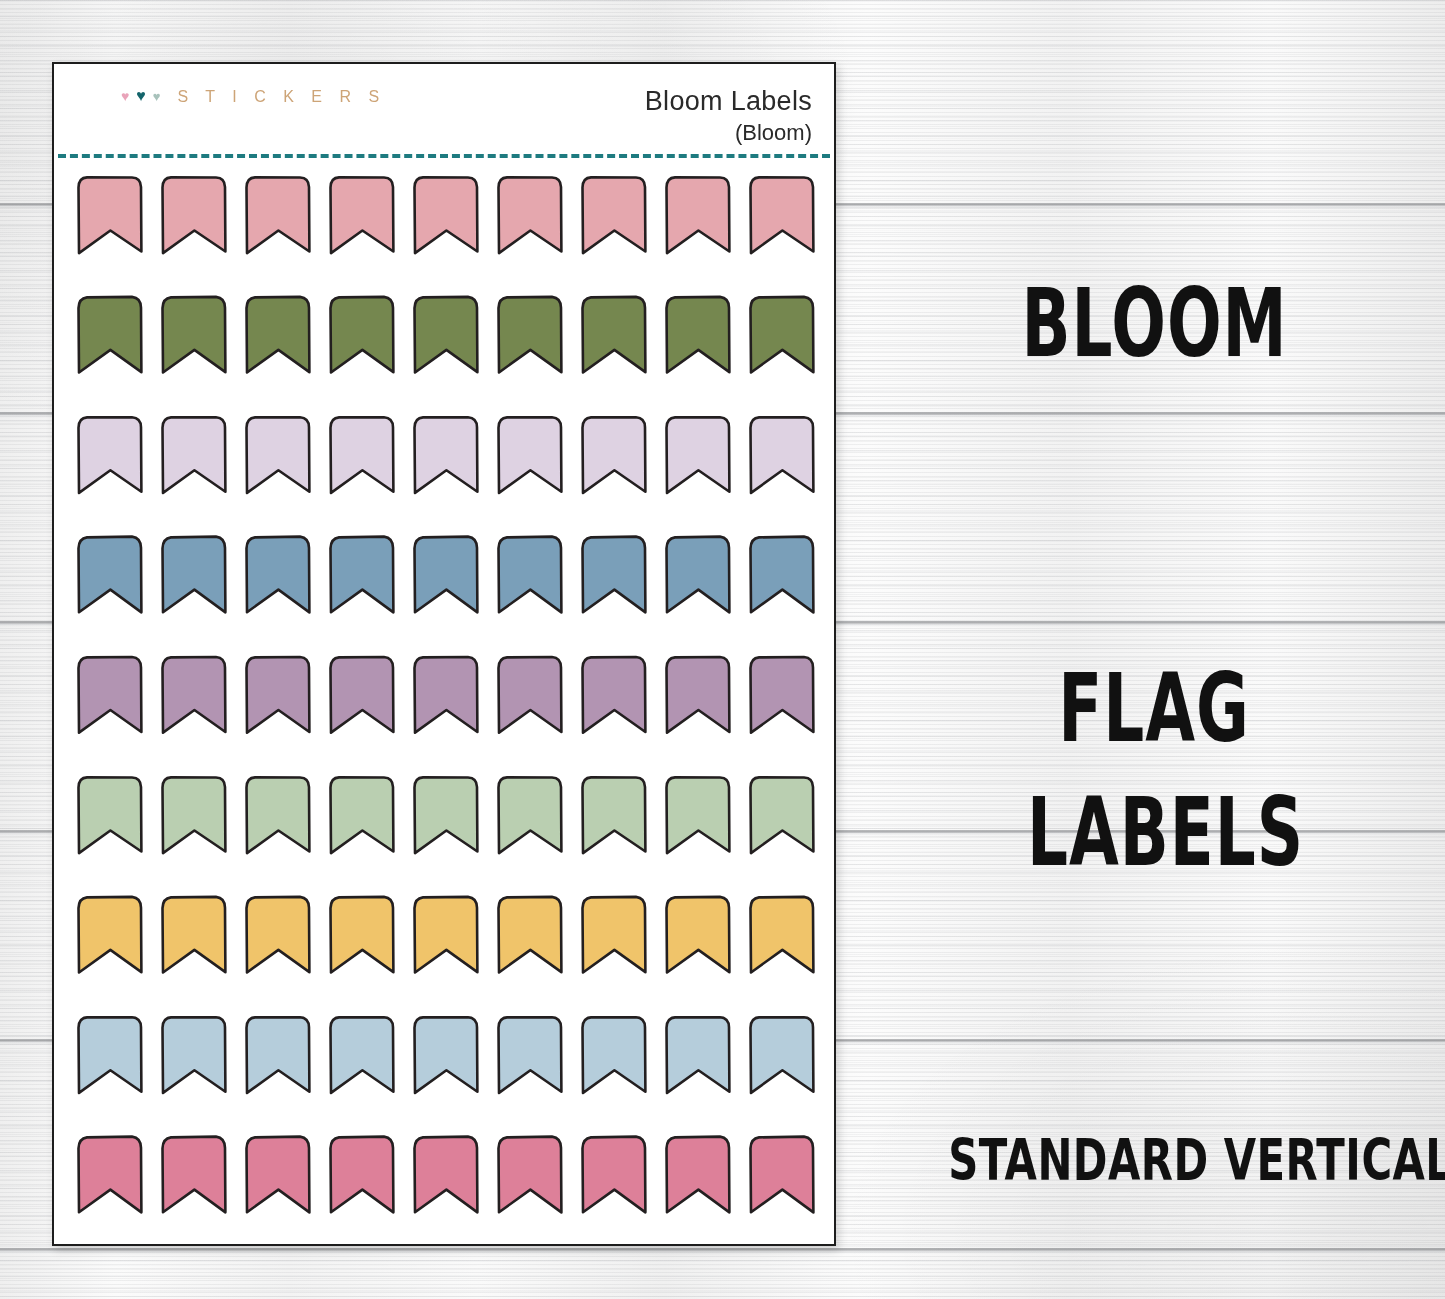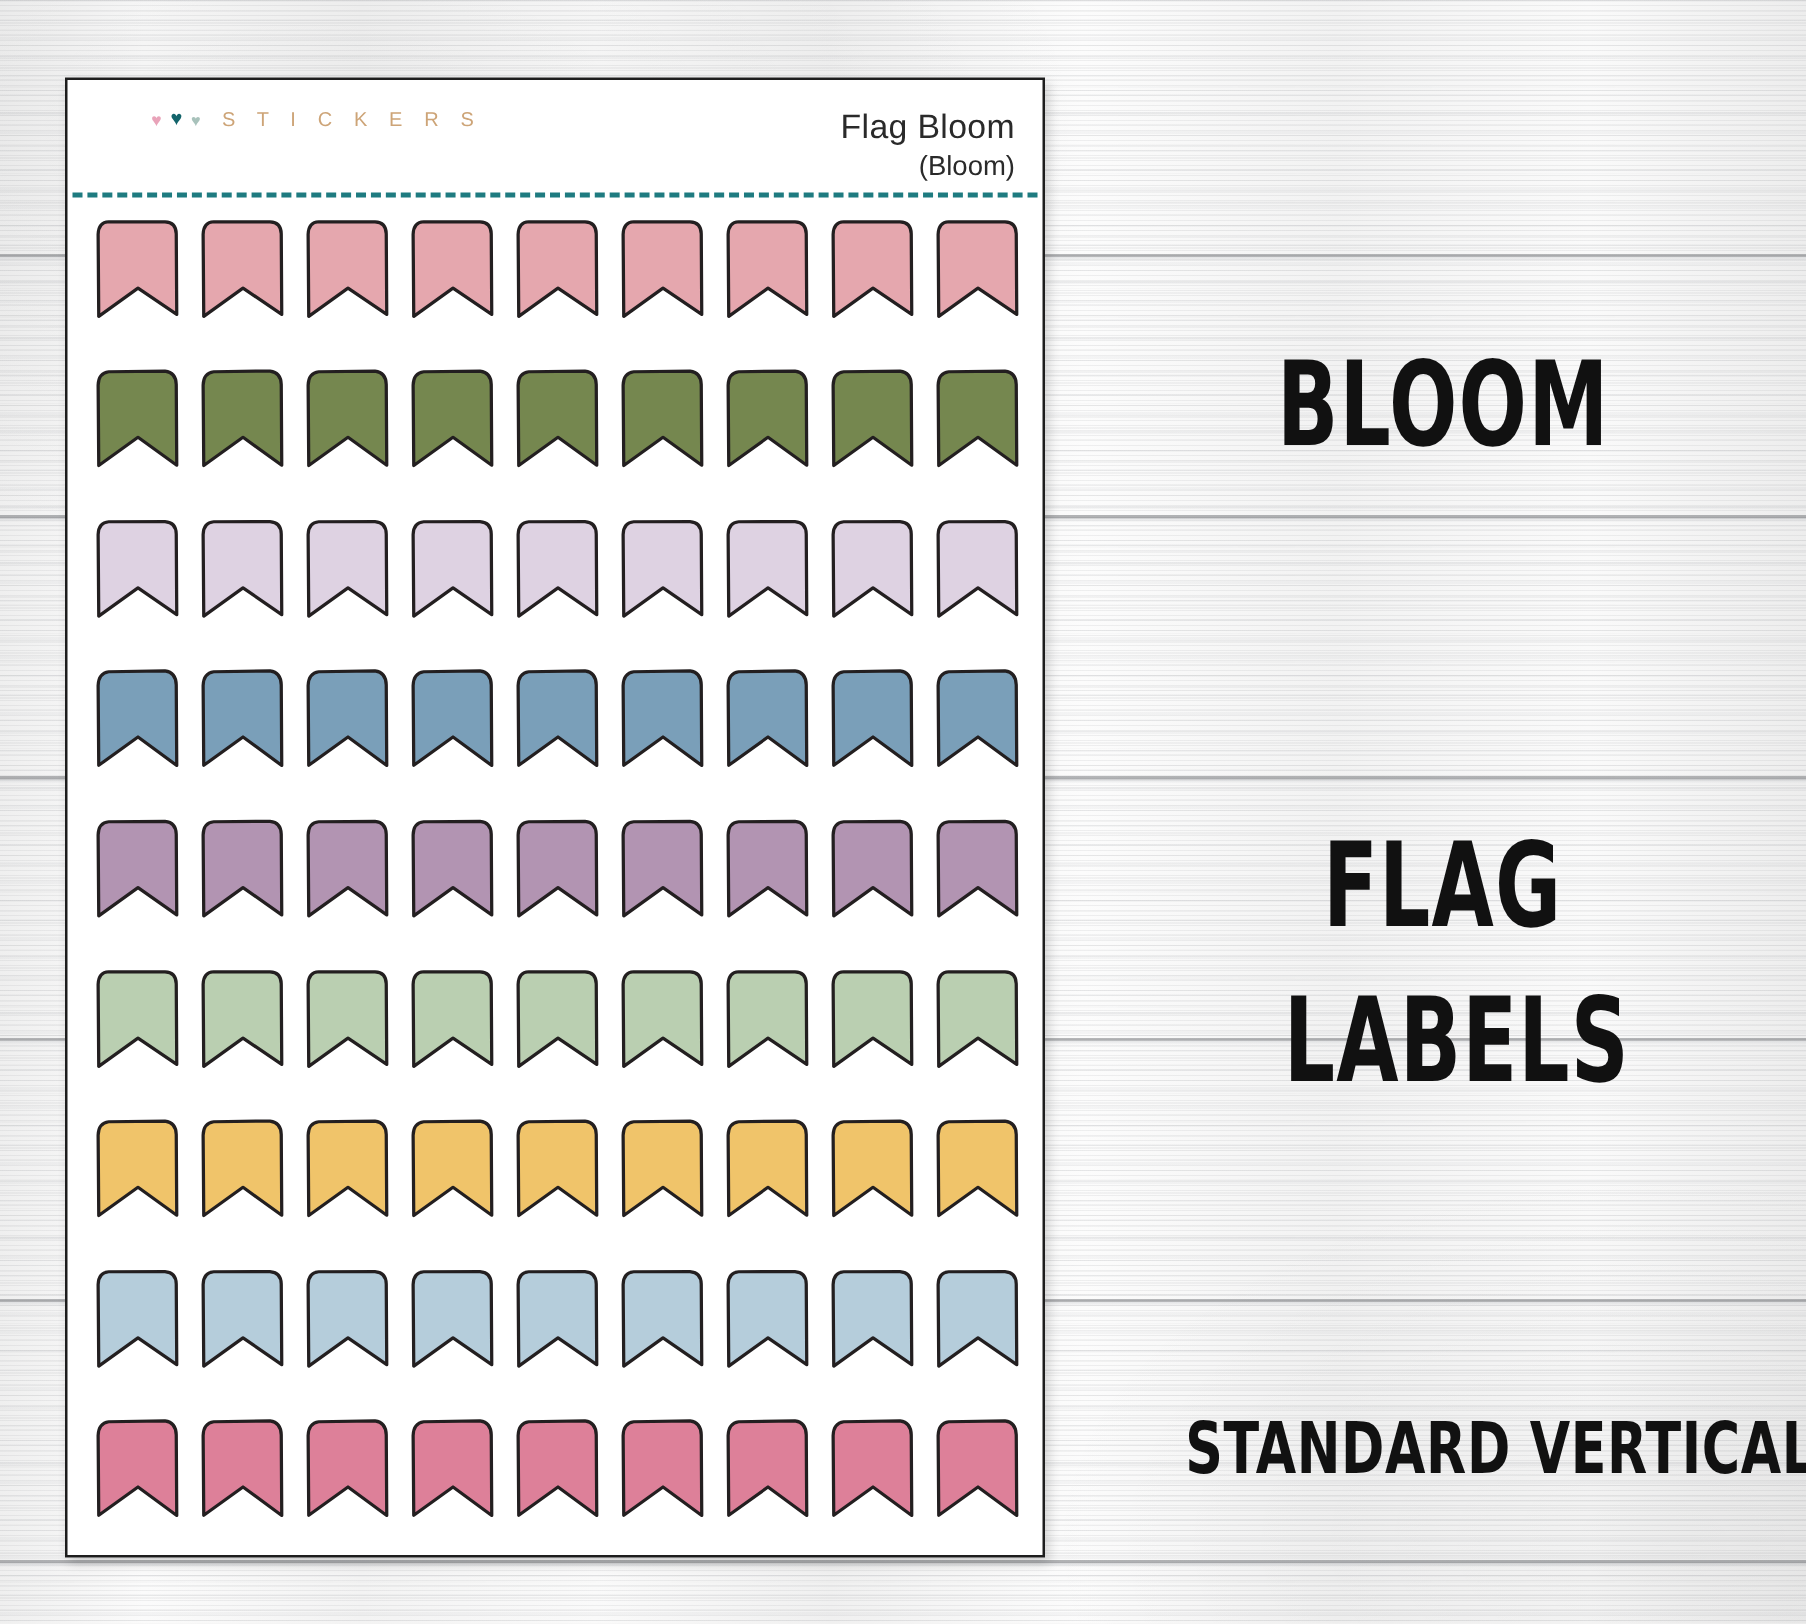--- a/index.html
+++ b/index.html
@@ -211,21 +211,21 @@
   <div class="brand">
     <div class="brand-sub">
       <span class="heart h1">♥</span>
       <span class="heart h2">♥</span>
       <span class="heart h3">♥</span>
       <span class="brand-stickers">S T I C K E R S</span>
     </div>
   </div>
 
   <div class="sheet-title-block">
-    <div class="sheet-title">Flag Bloom</div>
+    <div class="sheet-title">Bloom Labels</div>
     <div class="sheet-subtitle">(Bloom)</div>
   </div>
 
   <div id="divider"></div>
 
   <div id="grid">
       <div class="flag-row">
         <div class="flag">
           <svg viewBox="0 0 68 82" xmlns="http://www.w3.org/2000/svg">
             <path d="M 2.5 13.5 Q 2.8 3.7 11 3.4 L 56 3.5 Q 64.8 3.8 65 13 L 65.4 77.5 L 34.4 56.5 L 3 79.1 Z" fill="#e5a7ae" stroke="#231f20" stroke-width="2.6" stroke-linejoin="round" stroke-linecap="round"></path>

